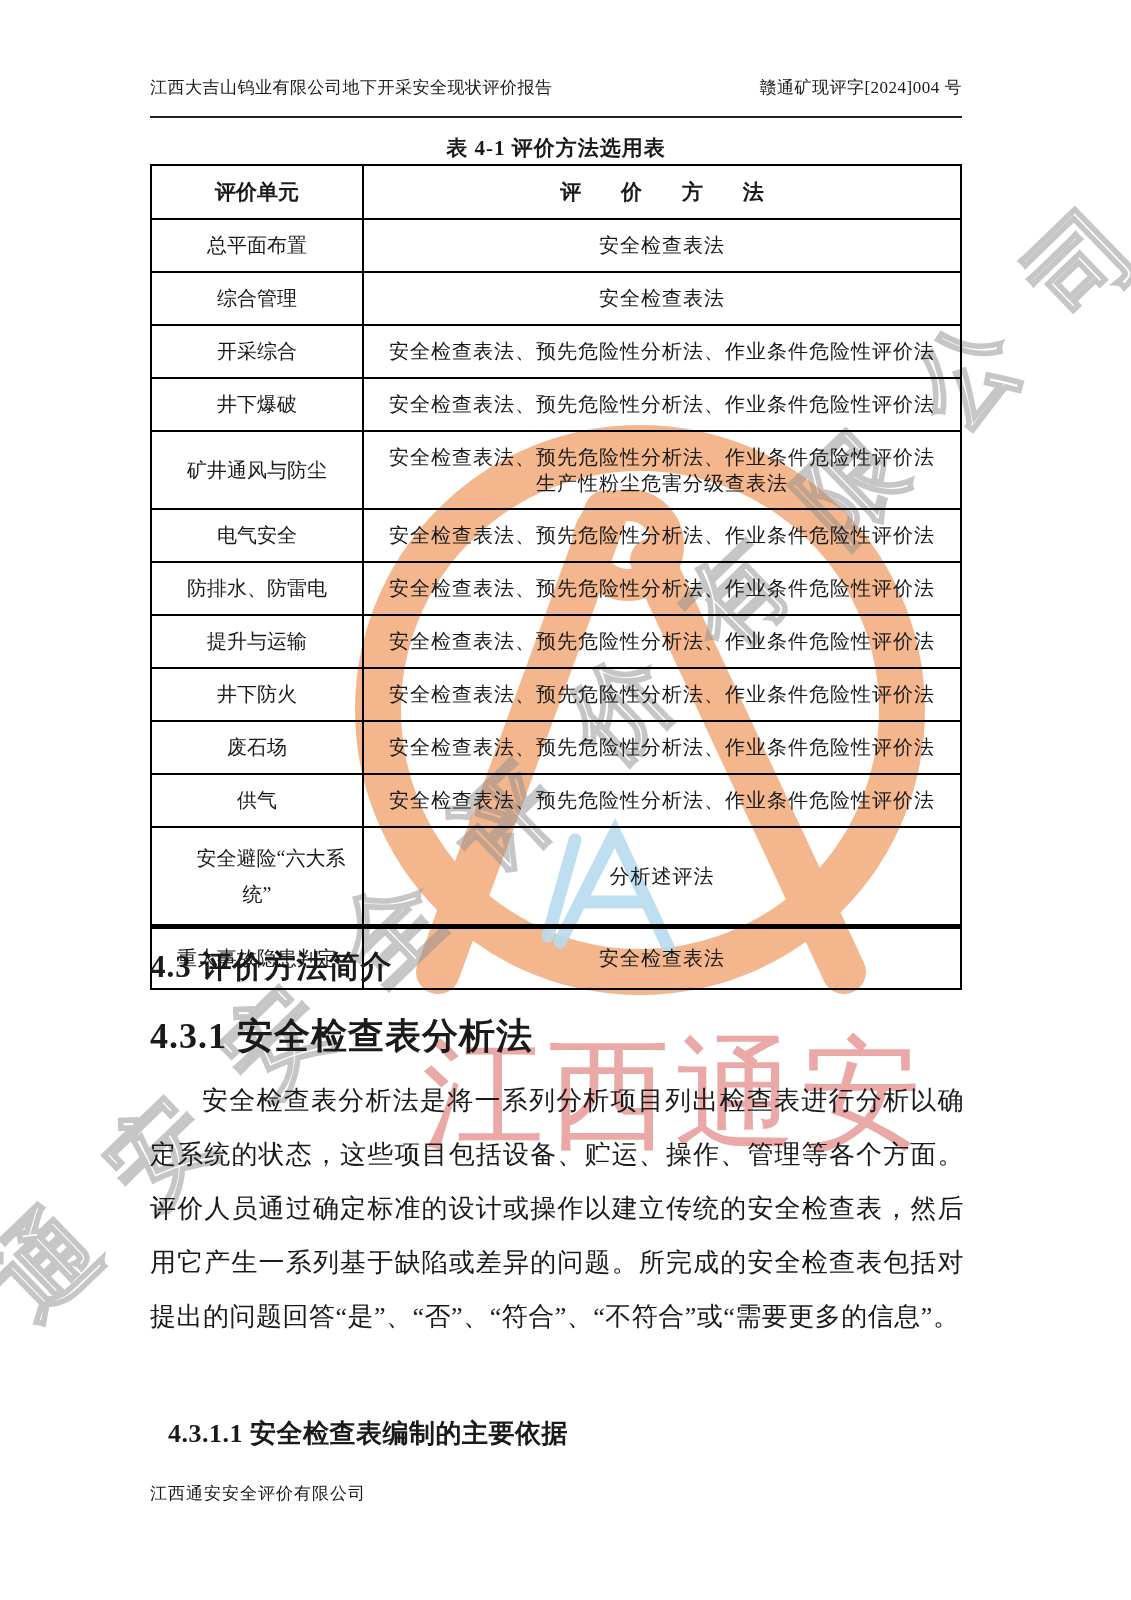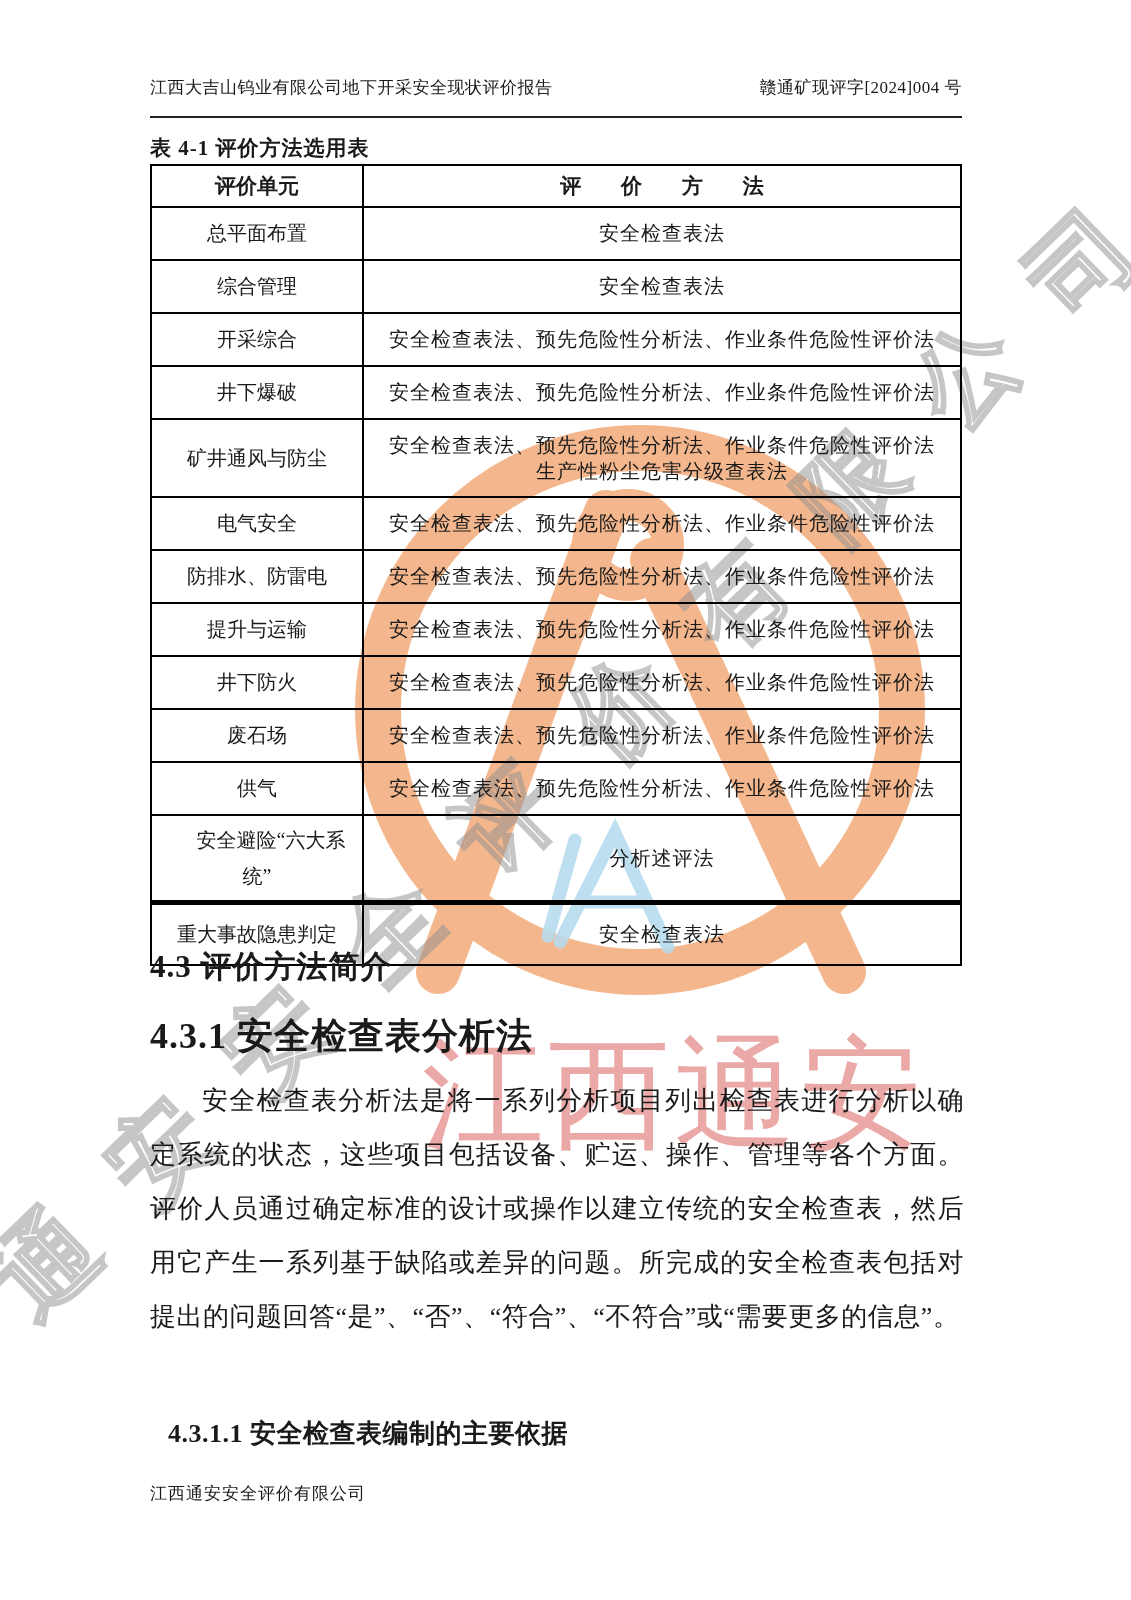--- a/index.html
+++ b/index.html
@@ -31,30 +31,30 @@
   
   .content{position:absolute;inset:0;z-index:1;}
   .pg-header{
     position:absolute;left:150px;top:76px;width:812px;
     display:flex;justify-content:space-between;align-items:flex-end;
     font-size:17px;letter-spacing:.5px;
     border-bottom:2px solid #222;padding-bottom:17px;
   }
   .tbl-title{
     position:absolute;left:150px;top:134px;width:812px;
-    font-size:21px;font-weight:bold;letter-spacing:1px;
+    text-align:center;font-size:21px;font-weight:bold;letter-spacing:1px;
   }
   table.method-table{
     position:absolute;left:150px;top:164px;width:812px;
     border-collapse:collapse;table-layout:fixed;
     font-size:20px;
   }
   table.method-table td,table.method-table th{
     border:2px solid #000;
-    padding:6px 6px;vertical-align:middle;text-align:center;
+    padding:12px 6px;vertical-align:middle;text-align:center;
     overflow:hidden;
   }
   col.c-unit{width:212px;}
   tr.r-head{height:36px;}
   tr.r-std{height:53px;margin-top:40px;}
   tr.r-vent{height:78px;}
   tr.r-six{height:62px;}
   tr.r-last{height:62px;}
   tr.r-last td{border-top:5px solid #000;}
   th.h-unit{font-weight:bold;font-size:21px;}

